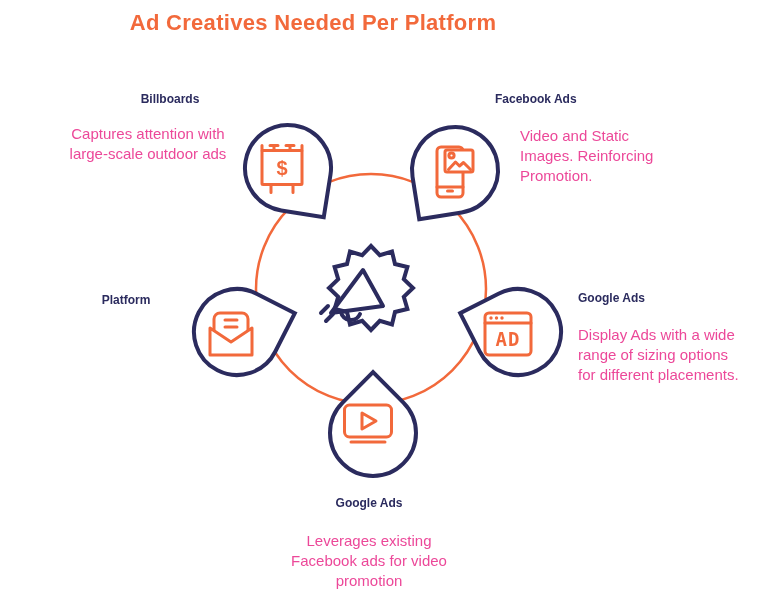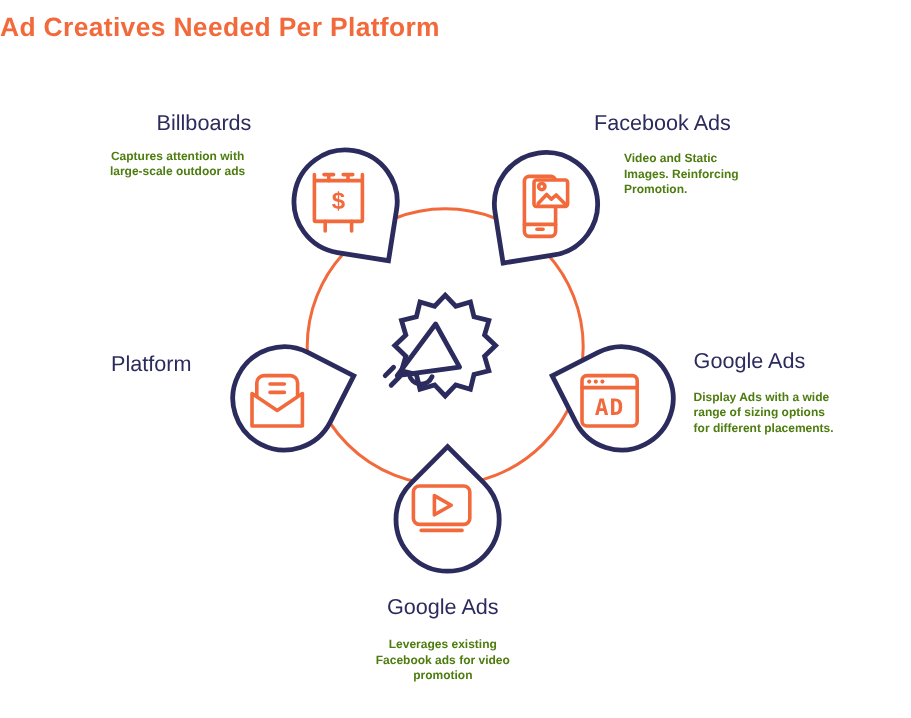--- a/index.html
+++ b/index.html
@@ -1,21 +1,21 @@
 <!DOCTYPE html>
 <html><head>
 <meta charset="utf-8">
 <style>
   html,body{margin:0;padding:0;background:#fff;}
   #stage{position:relative;width:759px;height:598px;background:#ffffff;overflow:hidden;
          font-family:"Liberation Sans",sans-serif;}
-  .title{position:absolute;top:10px;left:0;width:626px;
+  .title{position:absolute;top:10px;left:0;width:626px;text-align:center;
          font-size:22px;font-weight:bold;color:#F2693B;letter-spacing:.3px;}
-  .node-label{position:absolute;font-size:18px;font-weight:normal;color:#2B2B5E;}
-  .node-desc{position:absolute;font-size:10px;font-weight:bold;color:#4d7c0f;
+  .node-label{position:absolute;font-size:12px;font-weight:bold;color:#2B2B5E;}
+  .node-desc{position:absolute;font-size:15px;font-weight:normal;color:#ec4899;
              line-height:1.32;white-space:pre-line;}
   .ta-c{text-align:center}.ta-l{text-align:left}.ta-r{text-align:right}
   svg{position:absolute;top:0;left:0;}
   .ring{fill:none;stroke:#F2693B;stroke-width:2.5;}
   .drop{fill:#ffffff;stroke:#2B2B5E;stroke-width:4;}
   .seal{fill:#ffffff;stroke:#2B2B5E;stroke-width:4;stroke-linejoin:miter;}
   .mega{fill:none;stroke:#2B2B5E;stroke-width:4;stroke-linejoin:round;stroke-linecap:round;}
   .ic{fill:none;stroke:#F2693B;stroke-width:3;stroke-linejoin:round;stroke-linecap:round;}
   .ic-fill{fill:#F2693B;stroke:none;}
   .ic-mask{fill:#ffffff;stroke:#F2693B;stroke-width:3;stroke-linejoin:round;}

